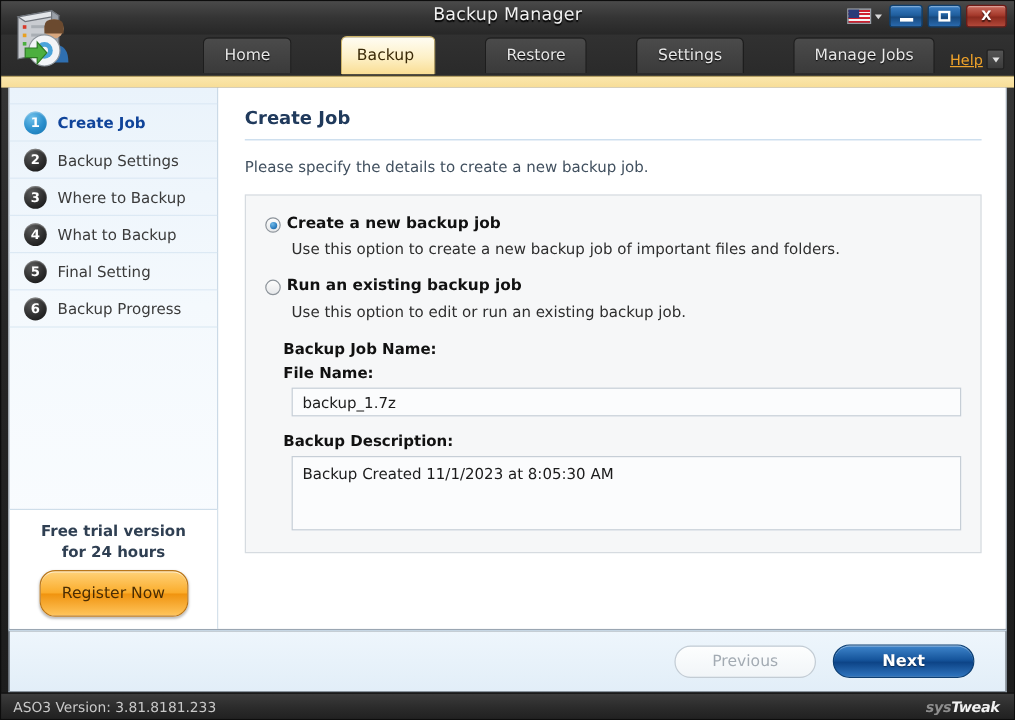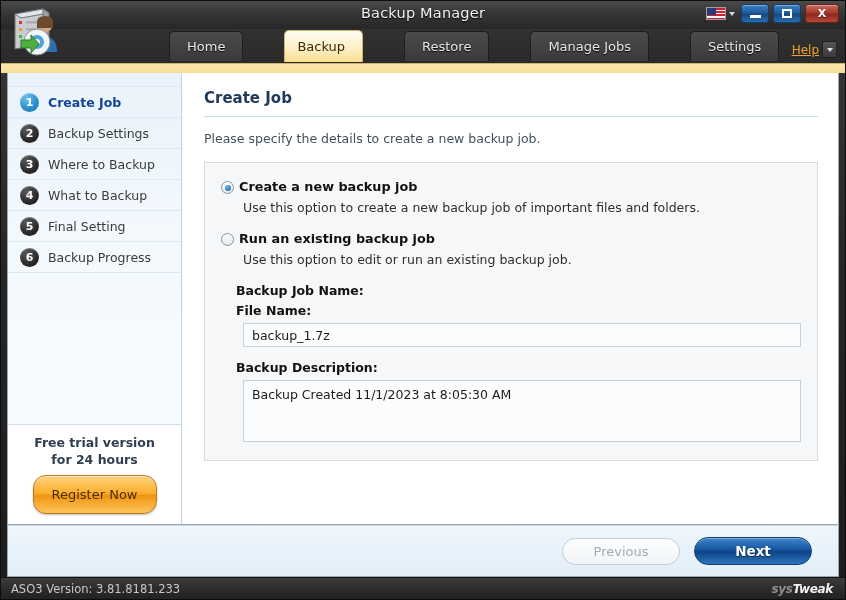--- a/index.html
+++ b/index.html
@@ -410,22 +410,22 @@
       <div class="wbtn close">
         <span class="glyph">X</span>
       </div>
     </div>
   </div>
 
   <div class="tabbar">
     <div class="tab">Home</div>
     <div class="tab active">Backup</div>
     <div class="tab">Restore</div>
+    <div class="tab">Settings</div>
     <div class="tab">Manage Jobs</div>
-    <div class="tab">Settings</div>
 
     <div class="help-wrap">
       <span class="help-link">Help</span>
       <span class="help-drop">
         <span class="caret-dn"></span>
       </span>
     </div>
   </div>
 
   <div class="cream-strip"></div>

